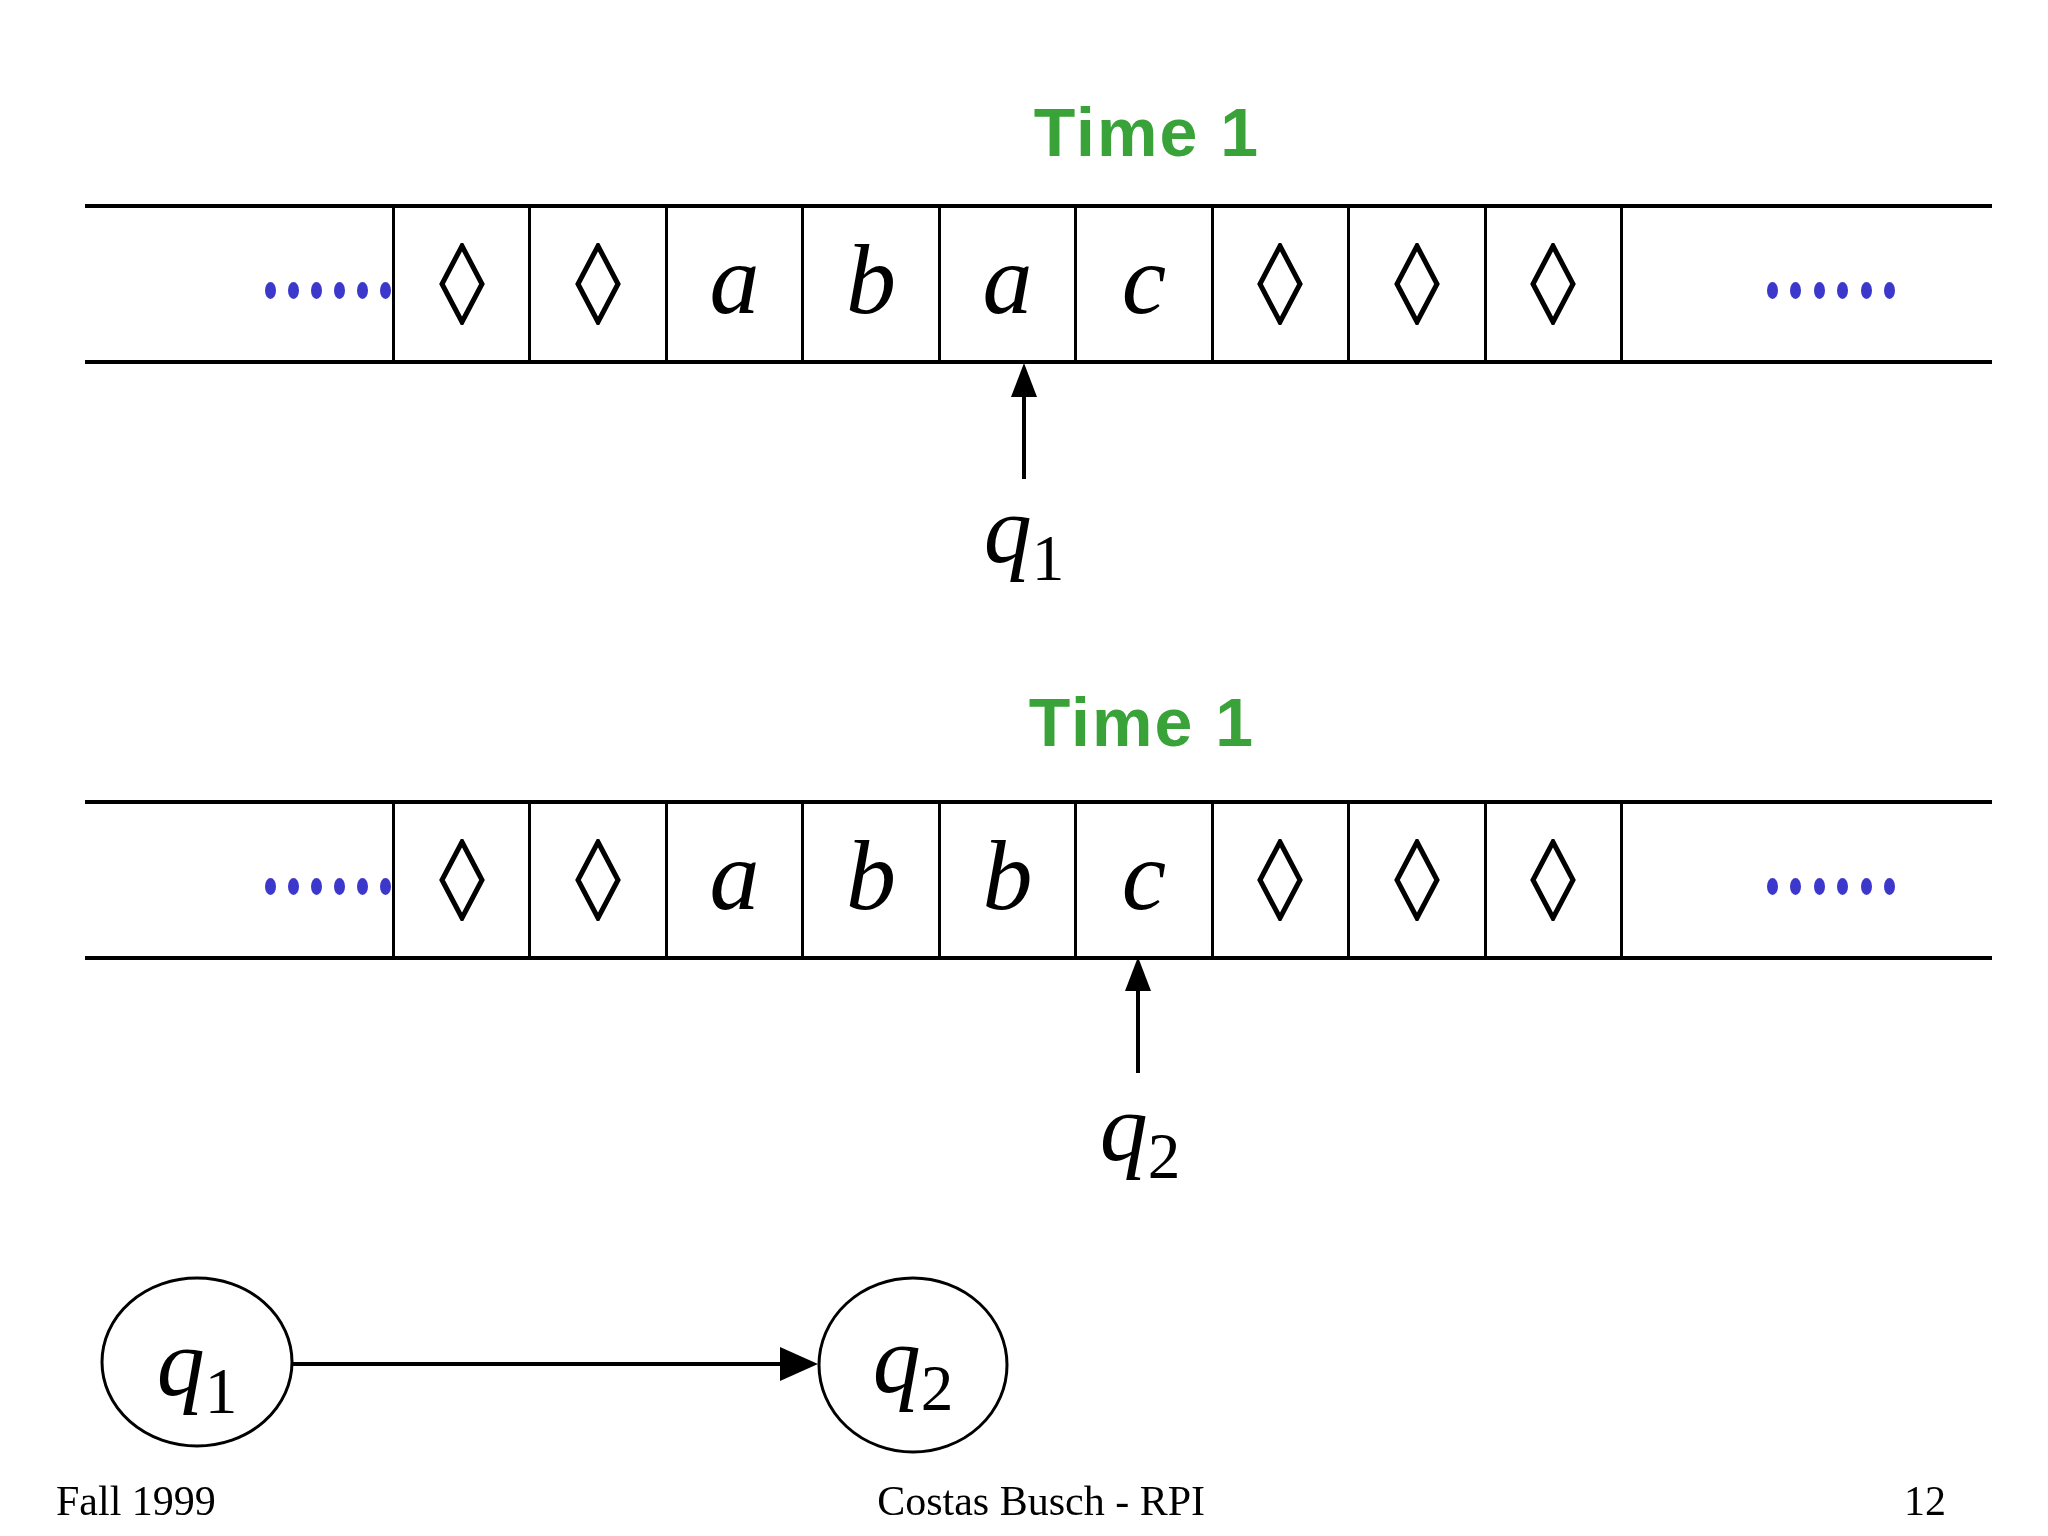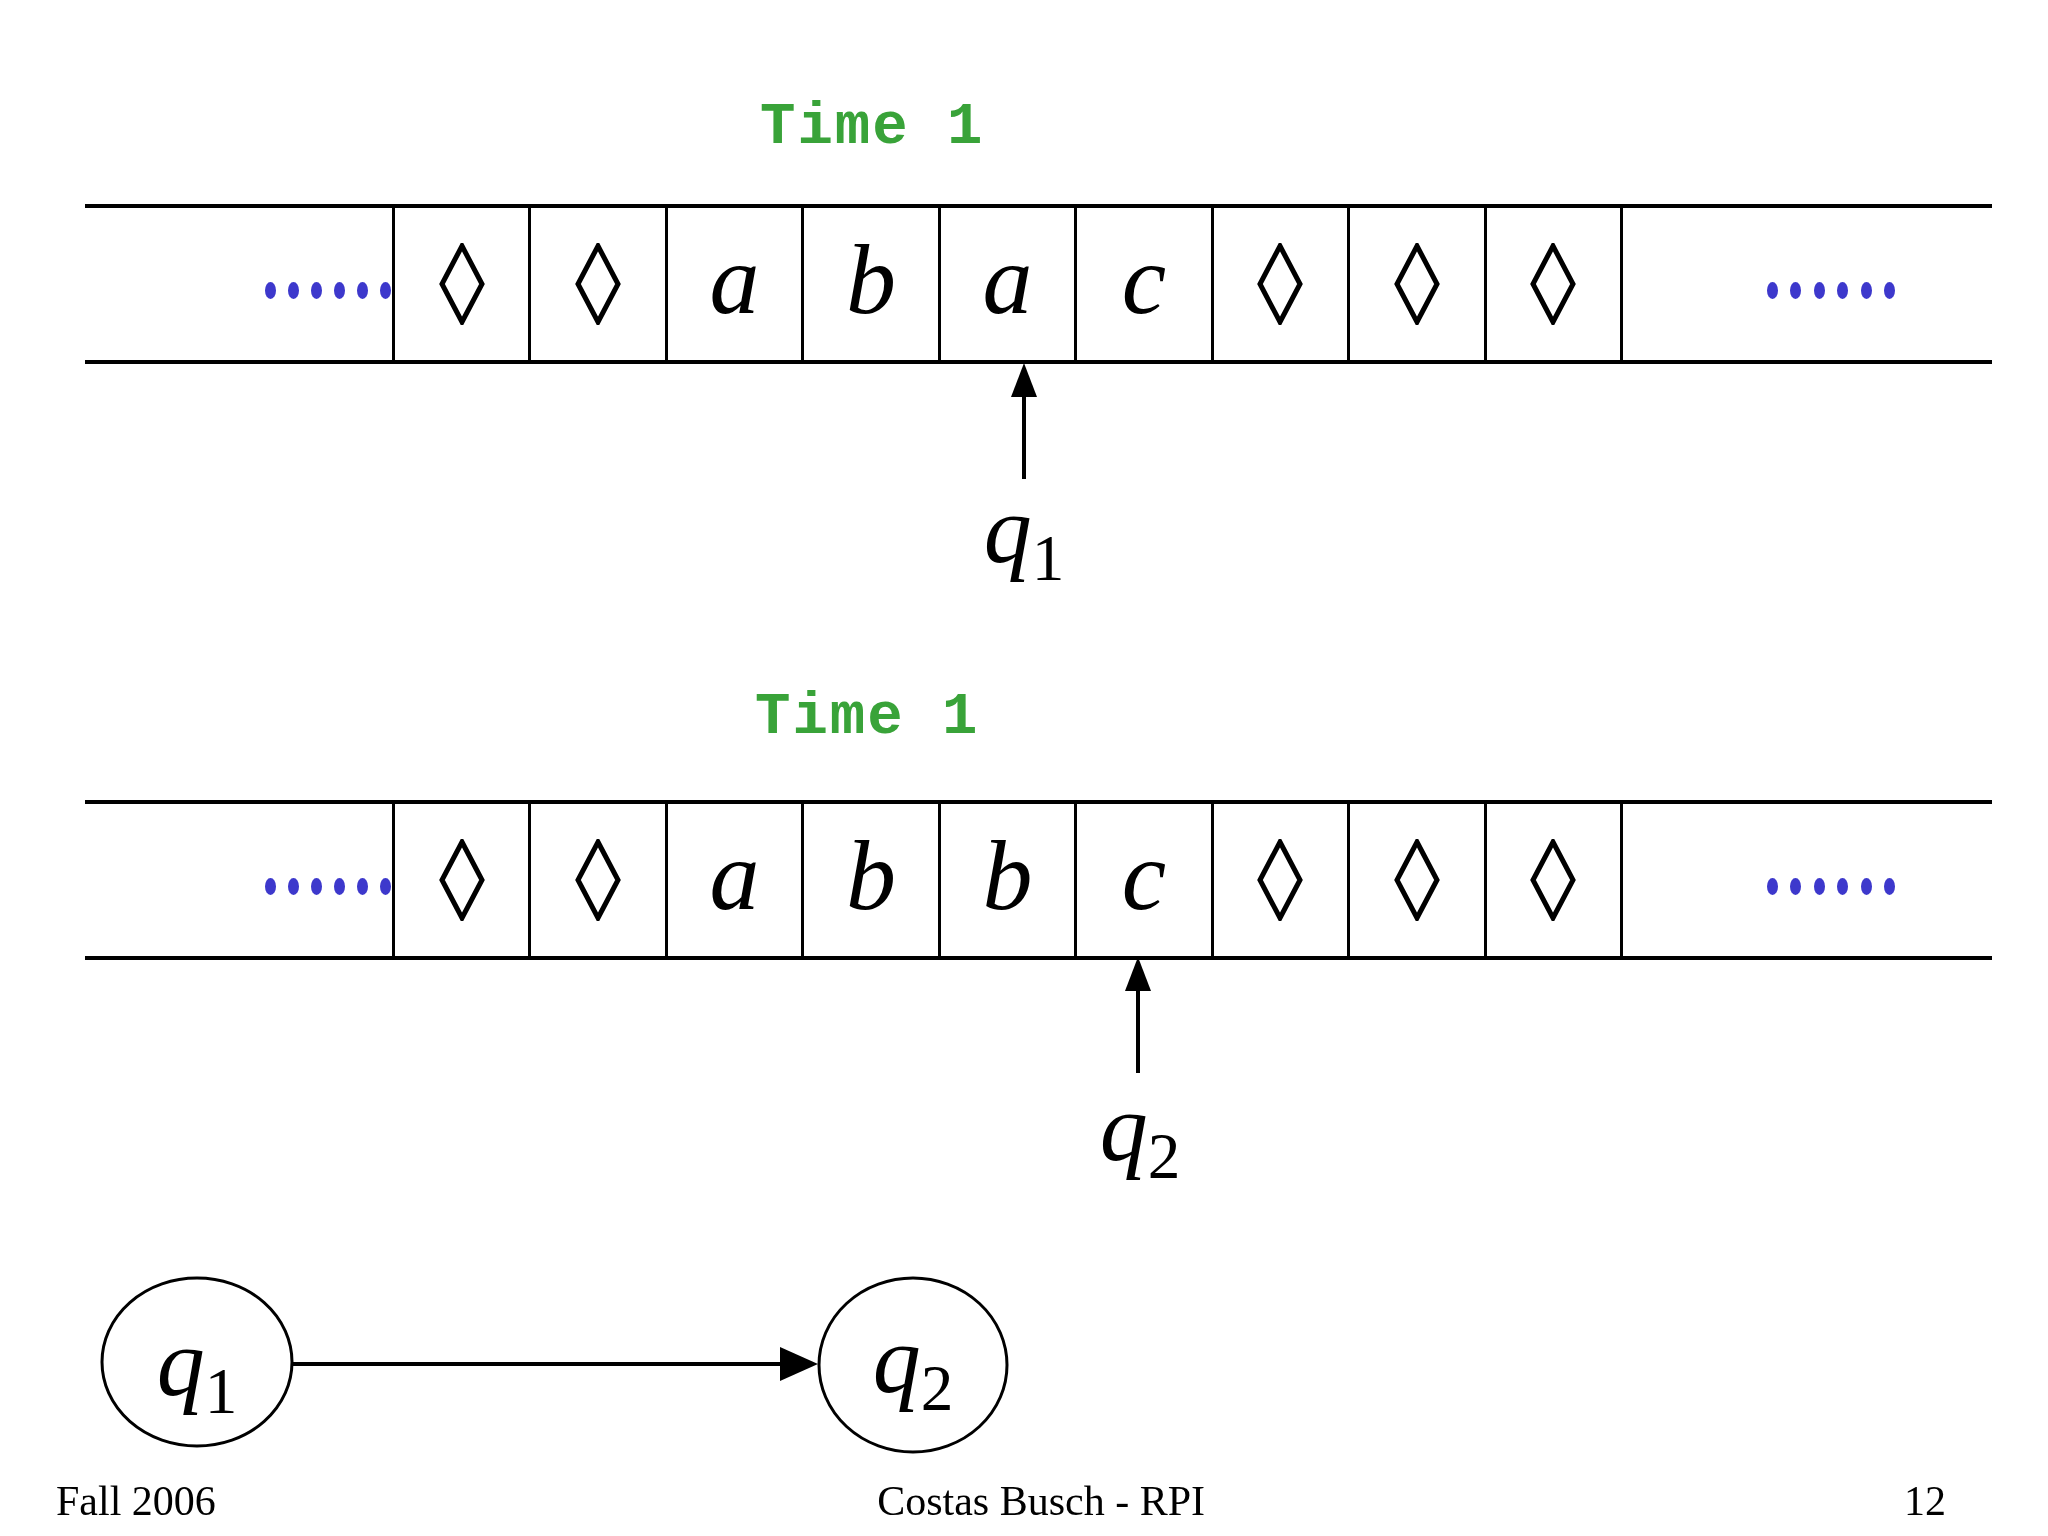--- a/index.html
+++ b/index.html
@@ -13,24 +13,24 @@
     width:2048px;height:1536px;
     background:#ffffff;
     overflow:hidden;
     font-family:"Liberation Serif","DejaVu Serif",serif;
     color:var(--ink);
   }
   
   .tape-title{
     position:absolute;
     width:500px;
-    text-align:left;
-    font-family:Liberation Mono, monospace;
+    text-align:right;
+    font-family:Liberation Sans, sans-serif;
     font-weight:bold;
-    font-size:59px;
+    font-size:68px;
     line-height:1.0;
     color:var(--green);
     letter-spacing:2px;
   }
   .title-1{left:760px;top:98px;}
   .title-2{left:755px;top:688px;}
   
   .tape{
     position:absolute;
     left:85px;
@@ -286,17 +286,17 @@
   </svg>
 
   <div class="diagram-state-label diagram-q1">
     <span>q</span><sub class="statesub" style="font-style:normal;font-size:0.68em;line-height:0;vertical-align:-0.28em;">1</sub>
   </div>
   <div class="diagram-state-label diagram-q2">
     <span>q</span><sub style="font-style:normal;font-size:0.68em;line-height:0;vertical-align:-0.28em;">2</sub>
   </div>
 
 
-  <div class="footer-item footer-left">Fall 2006</div>
+  <div class="footer-item footer-left">Fall 1999</div>
   <div class="footer-item footer-center">Costas Busch - RPI</div>
   <div class="footer-item footer-right">12</div>
 
 </div>
 
 </body></html>

